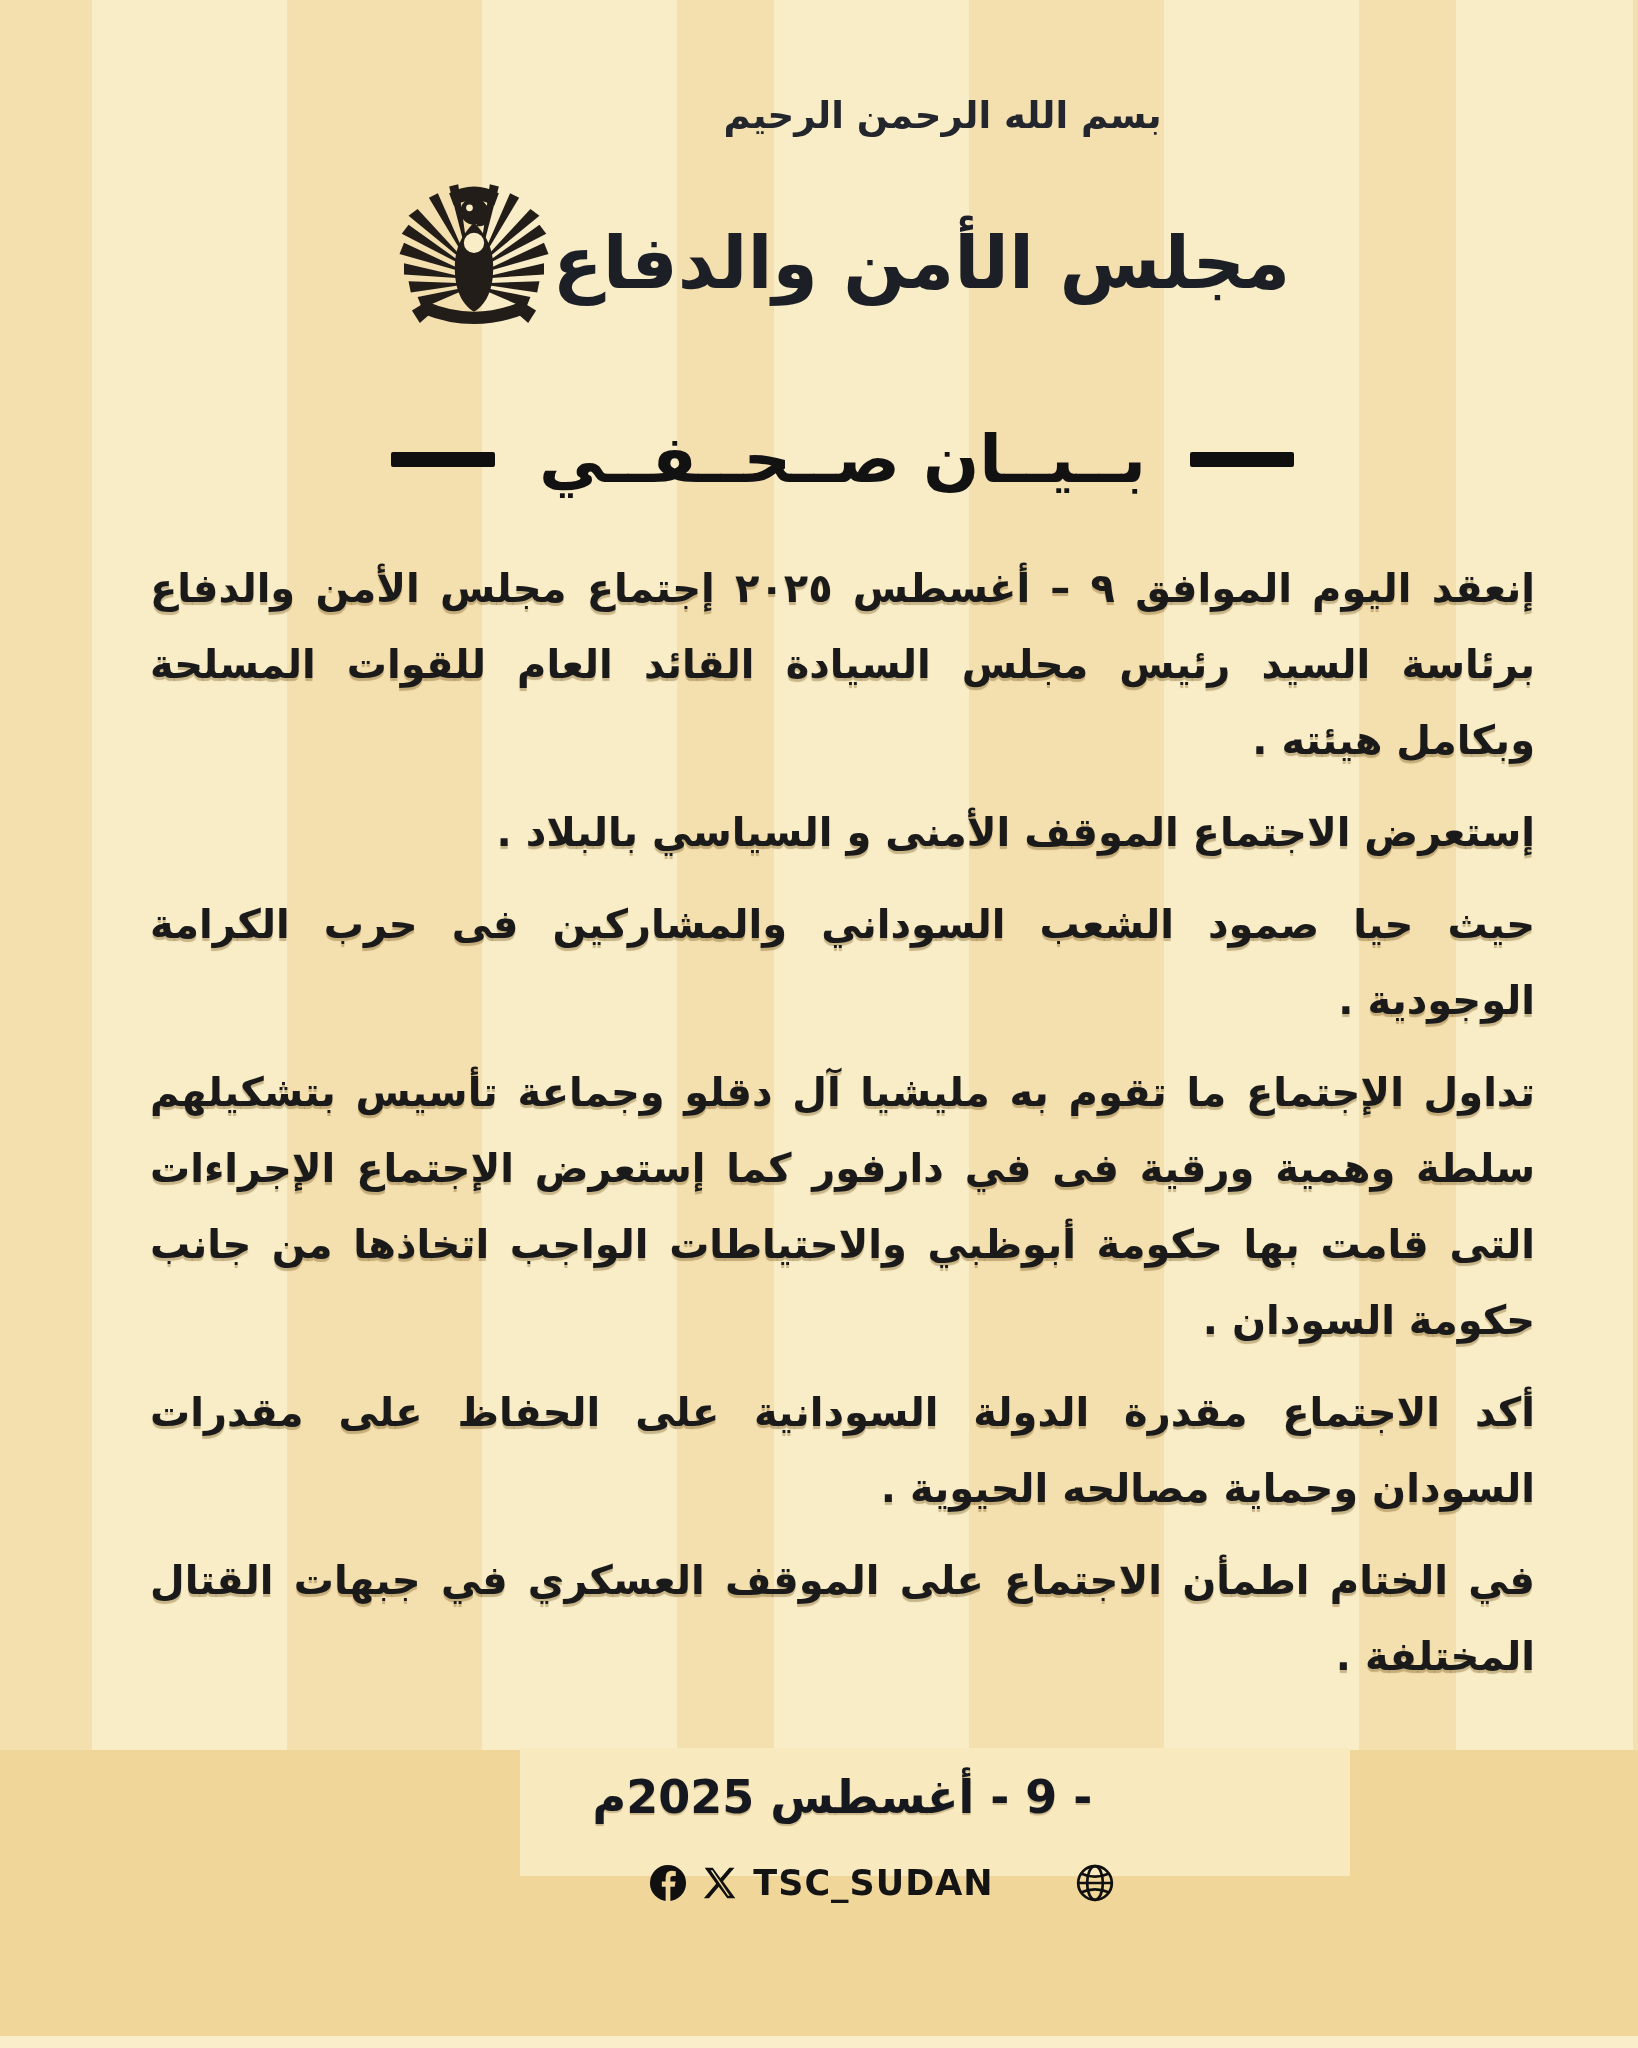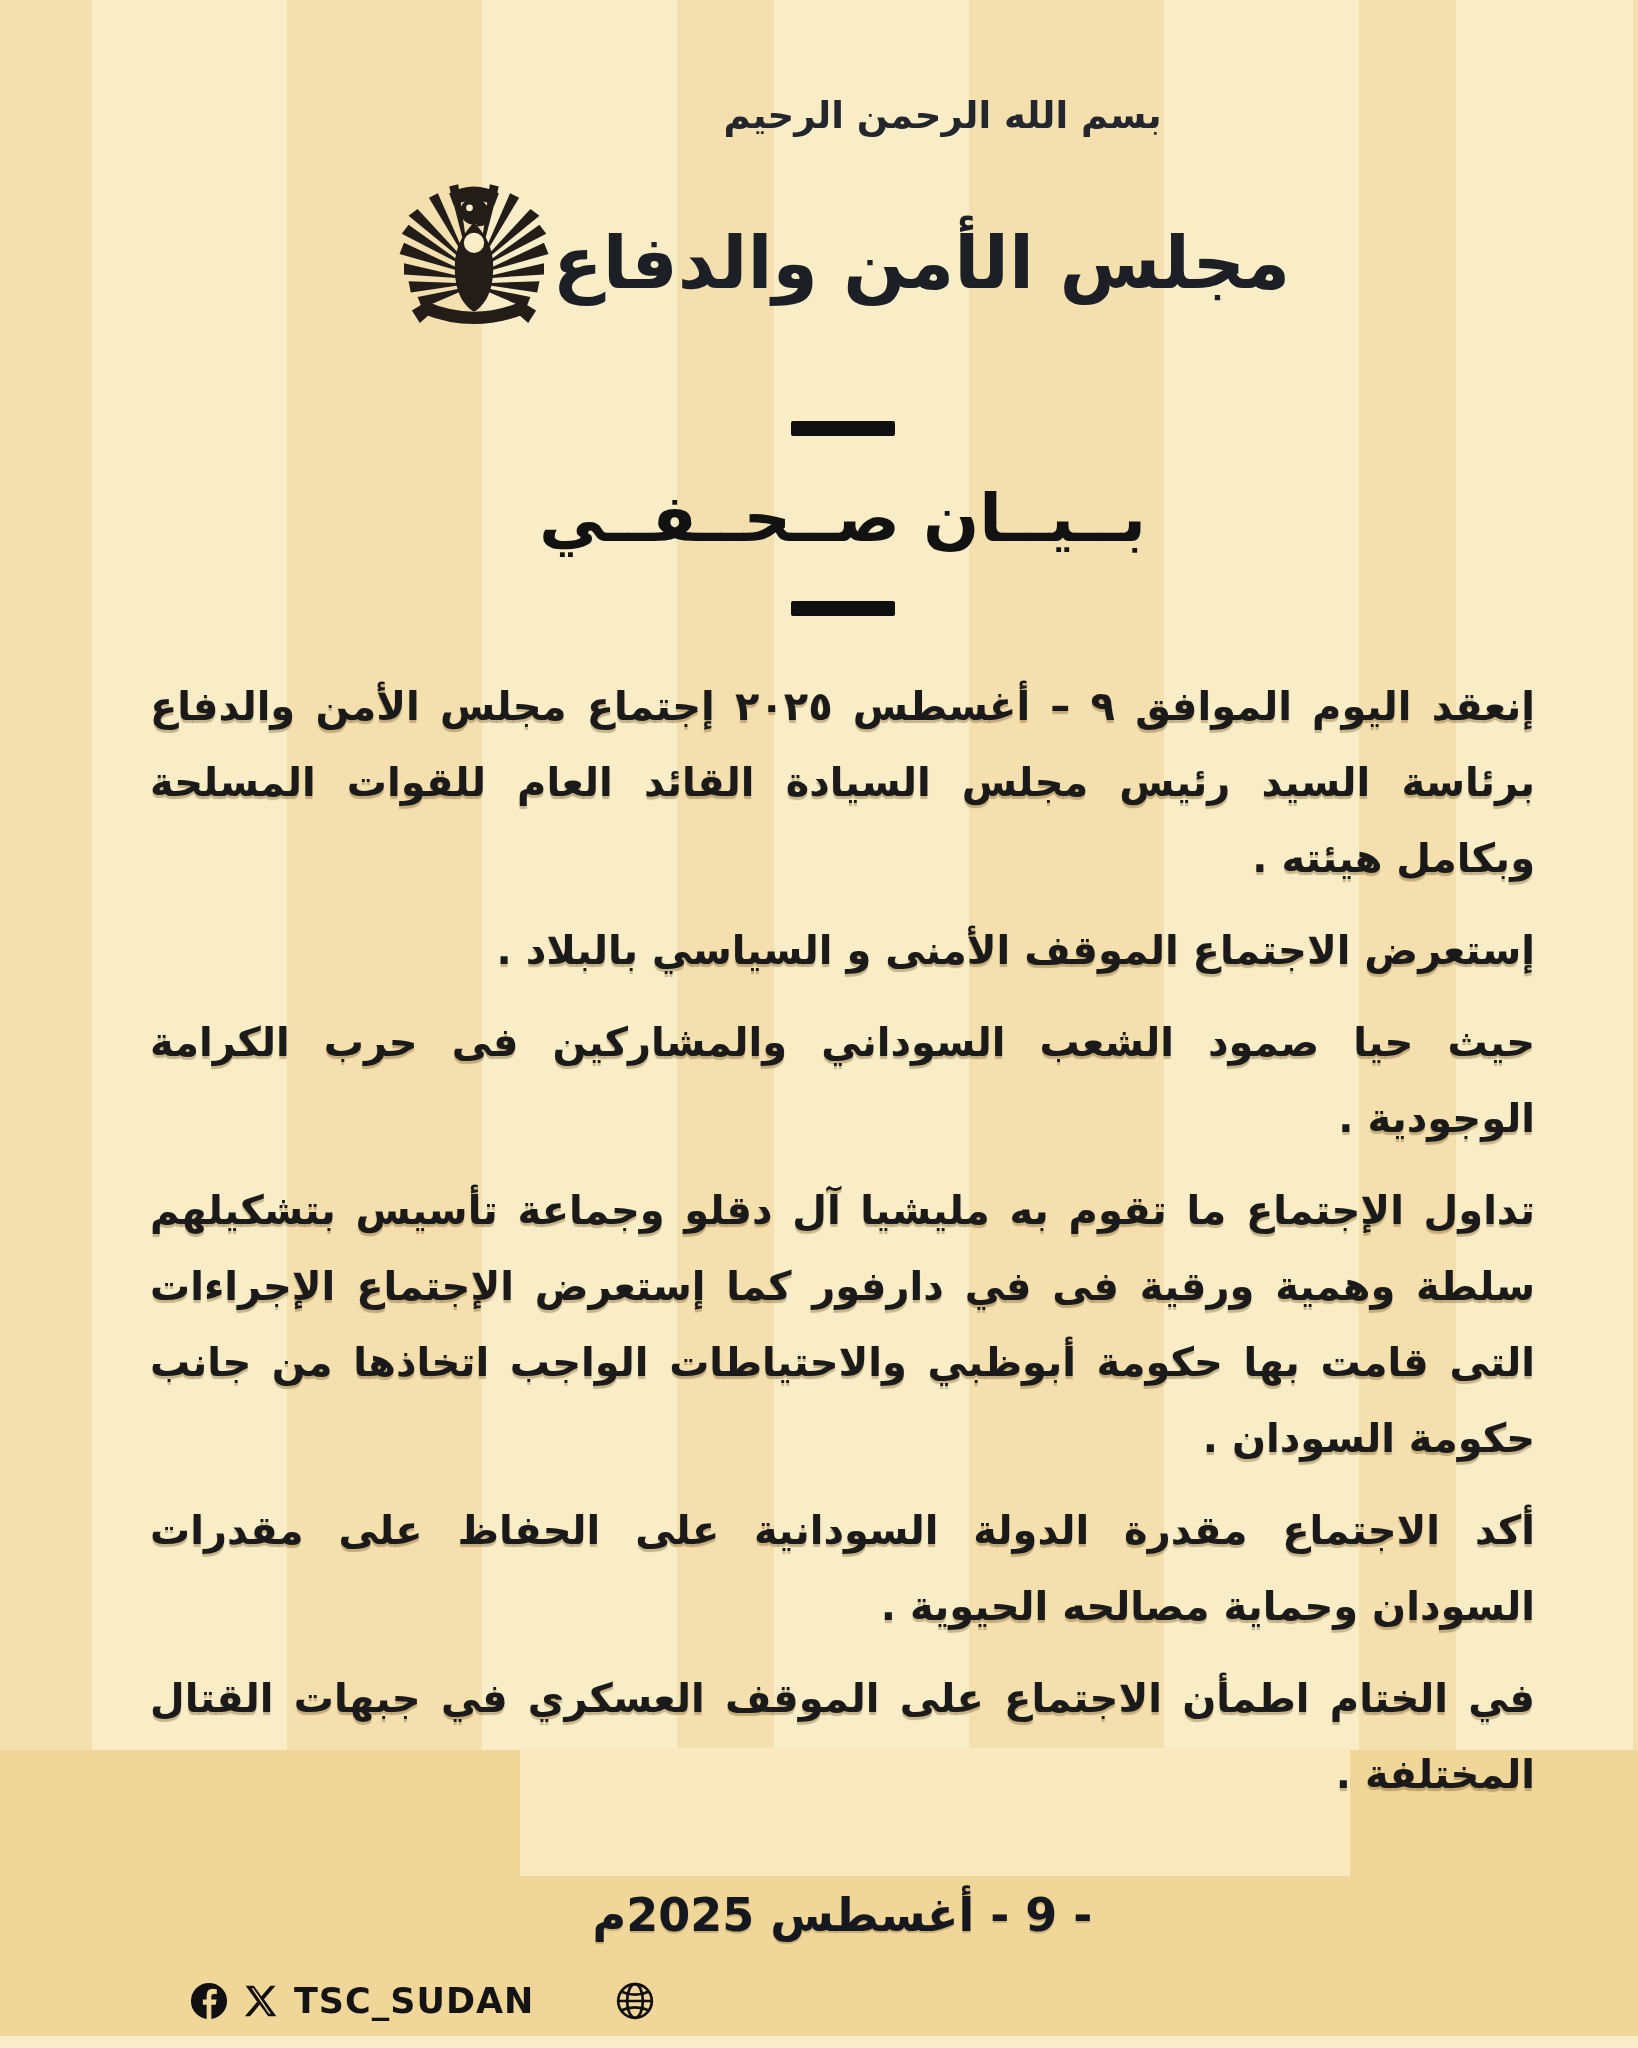--- a/index.html
+++ b/index.html
@@ -21,41 +21,41 @@
   .content{position:relative;z-index:2;padding:94px 103px 0 150px;}
 
   .basmala{
     text-align:center;transform:translateX(100px);
     font-size:37px;font-weight:700;color:#23262d;
   }
   .org-row{display:flex;align-items:center;justify-content:center;margin-top:38px;}
   .org-title{margin:0;font-size:73px;font-weight:800;color:#1c2026;letter-spacing:-1px;}
   .emblem{width:158px;height:174px;flex:0 0 auto;}
 
-  .stmt-row{display:flex;align-items:center;justify-content:center;gap:44px;margin-top:72px;flex-direction:column;}
+  .stmt-row{display:flex;align-items:center;justify-content:center;gap:44px;margin-top:72px;}
   .stmt-title{margin:0;font-size:66px;font-weight:800;color:#121212;}
   .dash{width:104px;height:15px;background:#0f0f0f;border-radius:2px;flex:0 0 auto;}
 
   .body-block{margin-top:52px;}
   .body-block p{
     margin:0 0 16px 0;
     font-size:40px;font-weight:700;color:#1a1a1a;
     line-height:76px;
     text-align:justify;
     text-shadow:0 3px 1px rgba(125,95,40,0.4);
   }
 
   .date-line{
     margin-top:76px;text-align:center;
     font-size:46px;font-weight:800;color:#15181e;
     text-shadow:0 2px 1px rgba(125,95,40,0.35);
   }
   .social-row{
     margin-top:38px;
-    display:flex;direction:ltr;align-items:center;justify-content:flex-start;
+    display:flex;direction:ltr;align-items:center;justify-content:center;
     gap:16px;transform:translateX(40px);
   }
   .icon{display:inline-flex;align-items:center;justify-content:center;}
   .handle{font-size:35px;font-weight:700;color:#141414;letter-spacing:1px;}
   .site{font-size:35px;font-weight:700;color:#141414;}
   .globe-icon{margin-left:64px;}
 </style>
 </head>
 <body>
 

